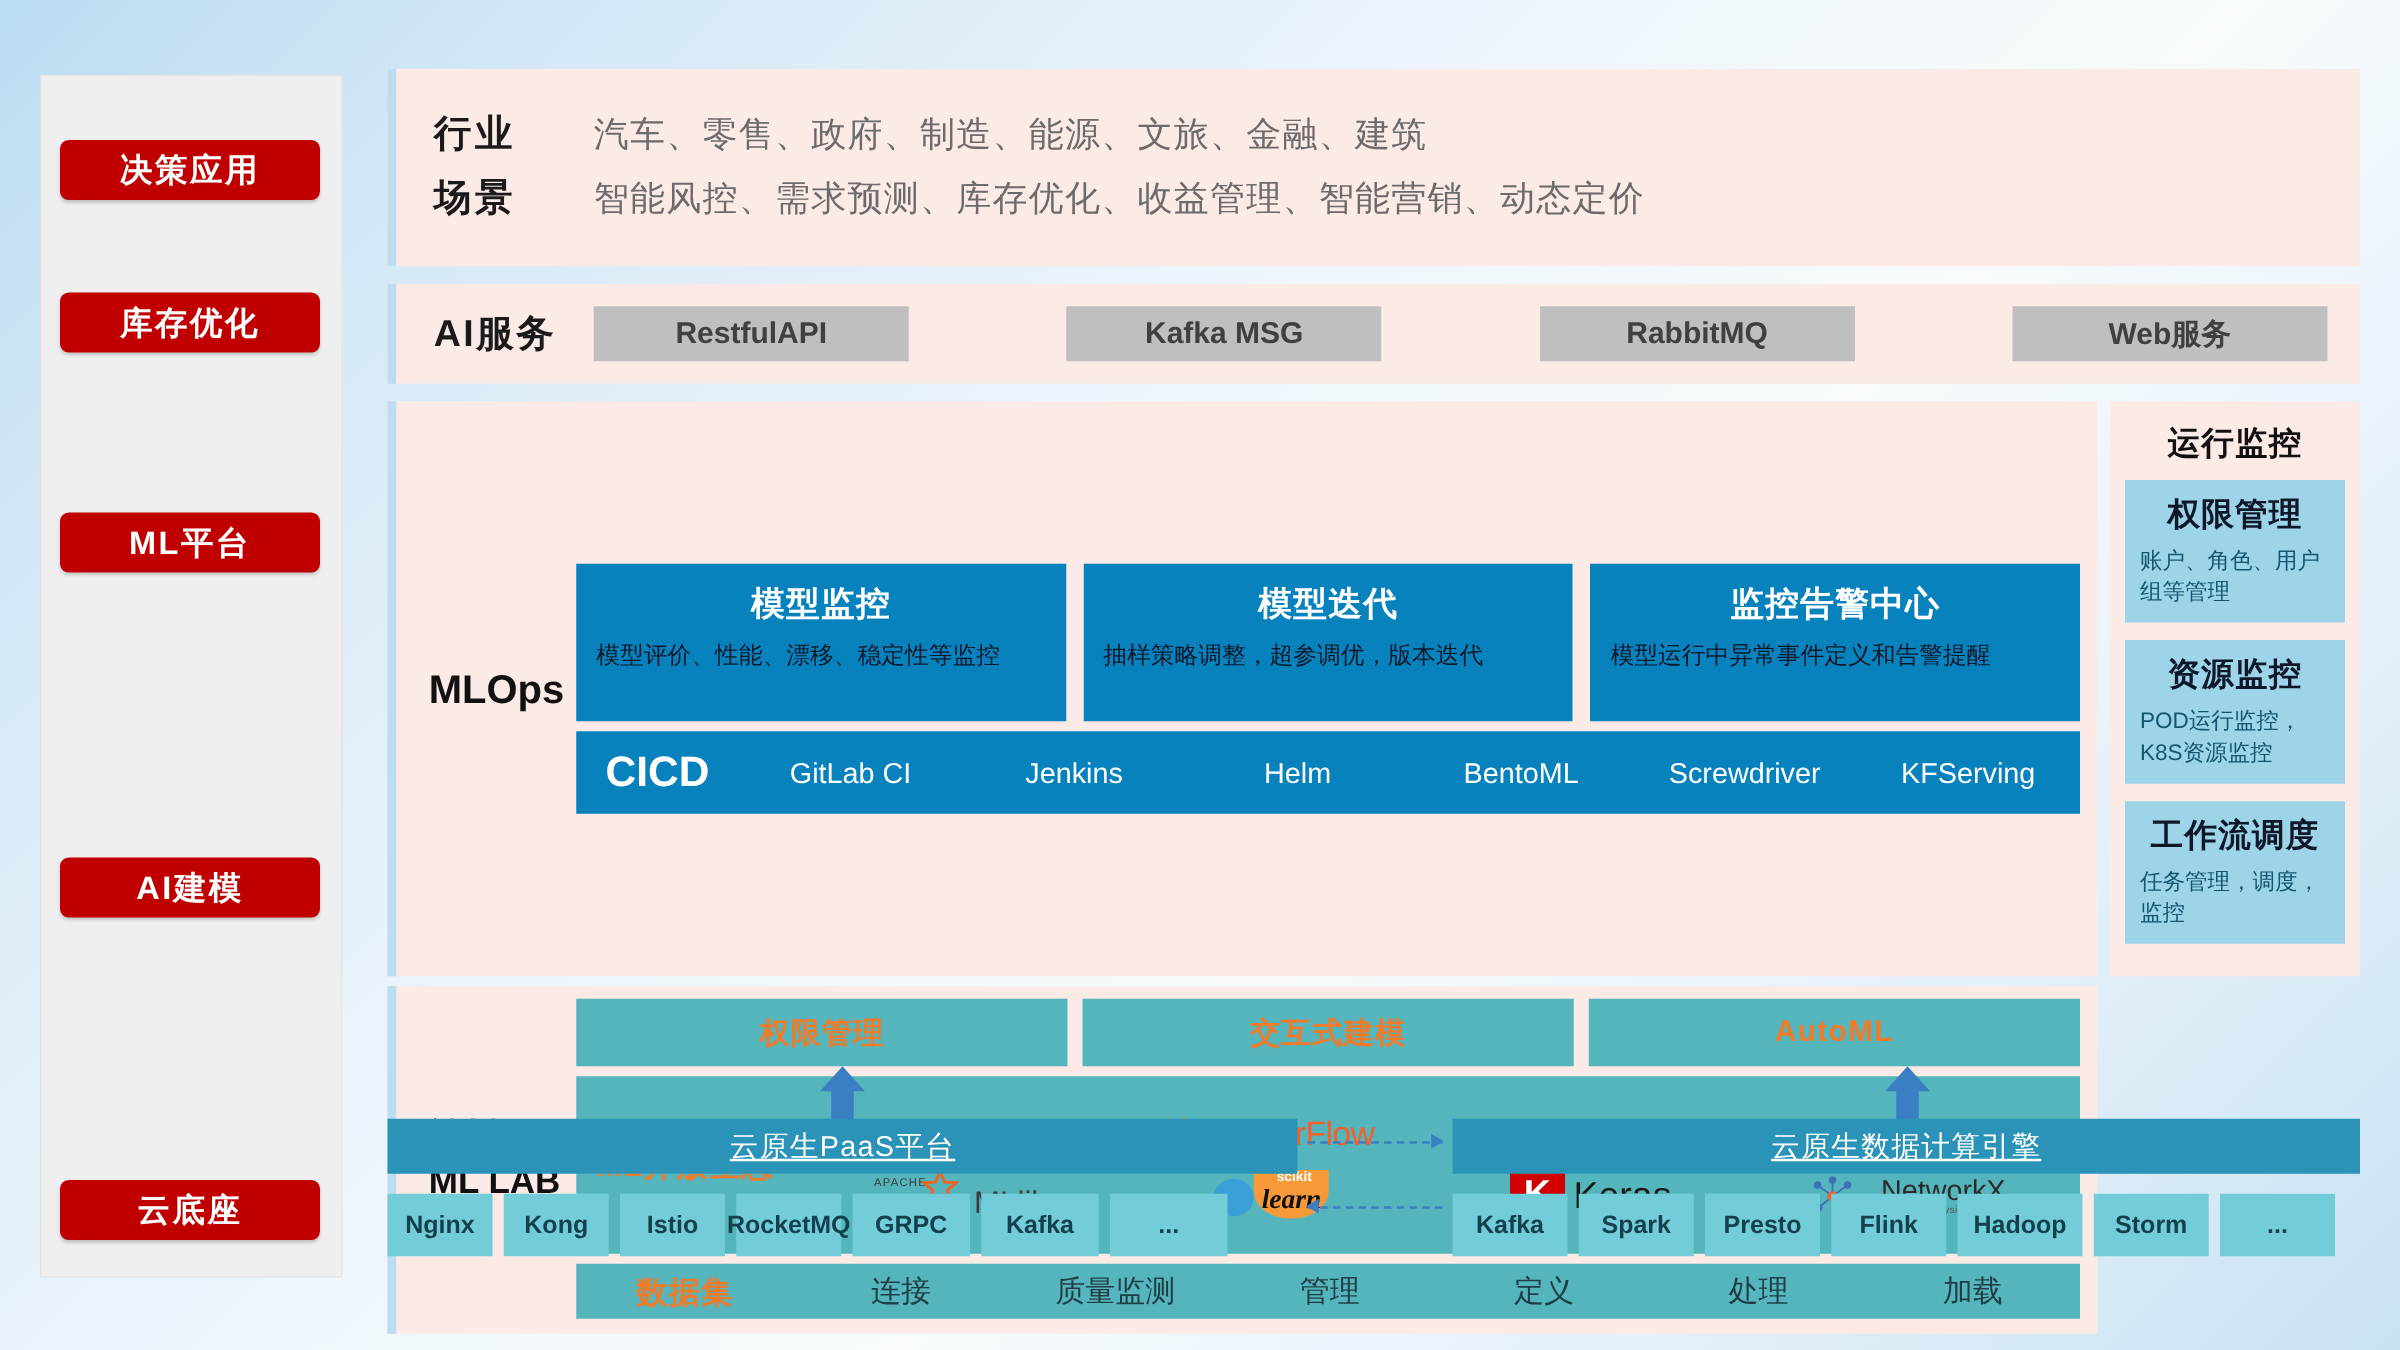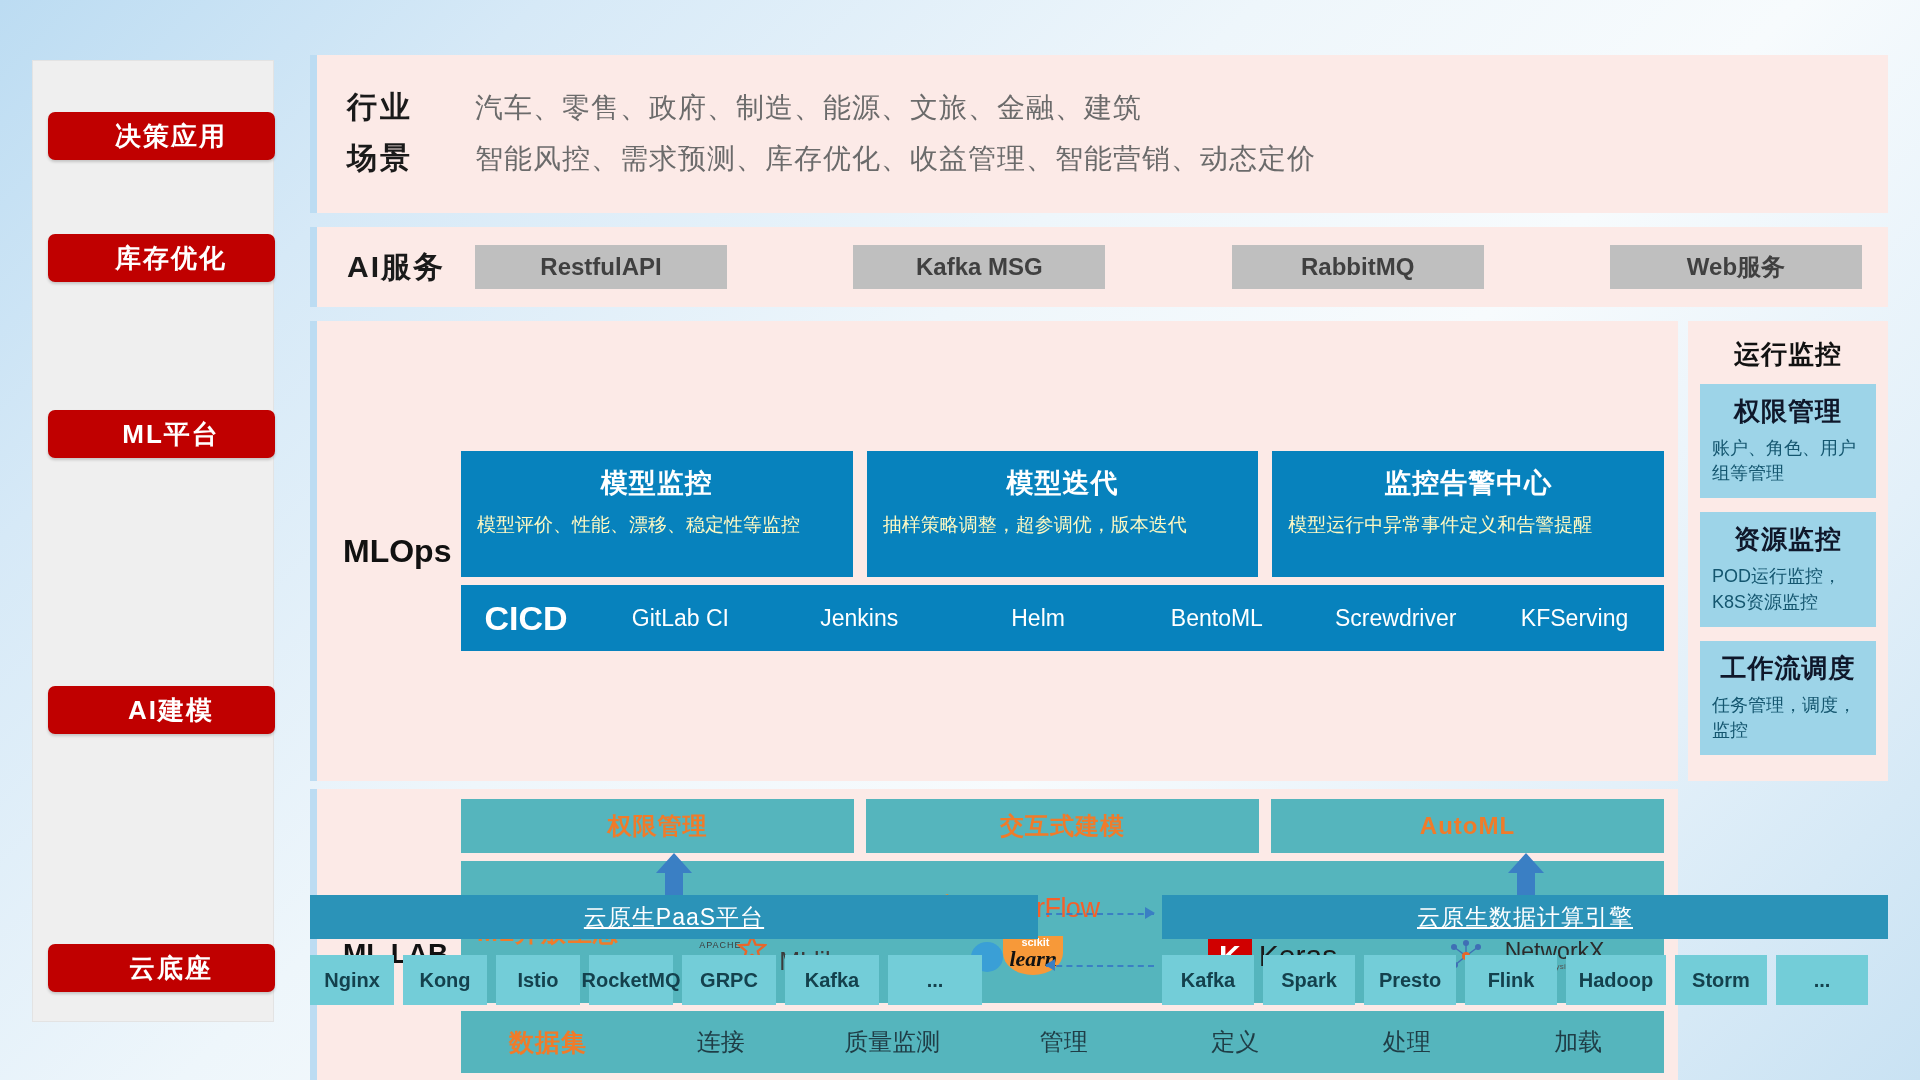--- a/index.html
+++ b/index.html
@@ -14,21 +14,21 @@
   
   .rail{
     position:absolute;left:32px;top:60px;width:240px;height:960px;
     background:#efefef;border:1px solid #e3e3e3;
   }
   .rail-tag{
     position:absolute;left:48px;width:208px;height:48px;
     background:#c00000;border-radius:7px;
     color:#fff;font-size:26px;font-weight:bold;
     display:flex;align-items:center;justify-content:center;
-    letter-spacing:2px;box-shadow:0 2px 3px rgba(0,0,0,.18);padding-left:19px;
+    letter-spacing:2px;box-shadow:0 2px 3px rgba(0,0,0,.18);
   }
   #tag0{top:112px}  #tag1{top:234px}  #tag2{top:410px}
   #tag3{top:686px}  #tag4{top:944px}
 
   
   .main{position:absolute;left:310px;top:55px;width:1578px;}
 
   .band{background:#fceae7;border-left:7px solid #bcdcf2;box-sizing:border-box;}
 
   
@@ -51,21 +51,21 @@
   .row-ml{display:flex;gap:10px;margin-bottom:8px;}
   .ml-left{flex:1;background:#fceae7;border-left:7px solid #bcdcf2;box-sizing:border-box;
            display:flex;align-items:center;padding:12px 14px 12px 26px;}
   .ml-key{width:118px;font-size:32px;font-weight:bold;color:#111;flex:none;}
   .ml-cards{flex:1;}
   .mlops-cards{display:flex;gap:14px;}
   .mlops-card{
     flex:1;background:#0782bd;color:#fff;padding:12px 16px 16px;box-sizing:border-box;min-height:126px;
   }
   .mlops-card h4{margin:2px 0 10px;font-size:27px;font-weight:bold;text-align:center;letter-spacing:1px;}
-  .mlops-card p{margin:0;font-size:19px;line-height:1.45;color:#fef9c3;}
+  .mlops-card p{margin:0;font-size:19px;line-height:1.45;color:#0f172a;}
   .cicd{
     margin-top:8px;background:#0782bd;color:#fff;height:66px;
     display:flex;align-items:center;overflow:hidden;
   }
   .cicd-title{width:130px;text-align:center;font-size:34px;font-weight:bold;flex:none;}
   .cicd-items{flex:1;display:flex;}
   .cicd-item{flex:1;text-align:center;font-size:23px;line-height:1.18;
              word-break:break-all;padding:0 4px;box-sizing:border-box;}
 
   
@@ -81,21 +81,21 @@
             display:flex;align-items:center;padding:10px 14px 12px 26px;}
   .lab-key{width:118px;font-size:28px;font-weight:bold;color:#111;flex:none;line-height:1.3;}
   .lab-body{flex:1;}
   .lab-tabs{display:flex;gap:12px;margin-bottom:8px;}
   .lab-tab{flex:1;height:54px;background:#55b5bd;display:flex;align-items:center;justify-content:center;
            color:#f07b2a;font-size:24px;font-weight:bold;letter-spacing:1px;}
   .eco{background:#55b5bd;display:flex;align-items:center;padding:6px 10px 6px 0;min-height:130px;}
   .eco-key{width:174px;flex:none;text-align:center;color:#f07b2a;font-size:25px;font-weight:bold;letter-spacing:1px;}
   .eco-logos{flex:1;display:grid;grid-template-columns:repeat(4,1fr);grid-template-rows:1fr 1fr;
              align-items:center;justify-items:center;gap:2px 6px;}
-  .dataset-row{background:#55b5bd;height:62px;display:flex;align-items:center;margin-top:8px;justify-content:space-between;}
+  .dataset-row{background:#55b5bd;height:44px;display:flex;align-items:center;margin-top:8px;justify-content:space-between;}
   .ds-key{width:174px;flex:none;text-align:center;color:#f07b2a;font-size:25px;font-weight:bold;letter-spacing:1px;}
   .ds-items{flex:1;display:flex;}
   .ds-item{flex:1;text-align:center;font-size:24px;color:#1f3d46;}
 
   
   .bottom{position:absolute;left:310px;top:895px;width:1578px;height:160px;}
   .bot-bar{height:44px;background:#2b93b8;color:#fff;display:flex;align-items:center;justify-content:center;
            font-size:23px;letter-spacing:1px;text-decoration:underline;}
   .bar-left{position:absolute;left:0;top:0;width:728px;}
   .bar-right{position:absolute;left:852px;top:0;width:726px;}

